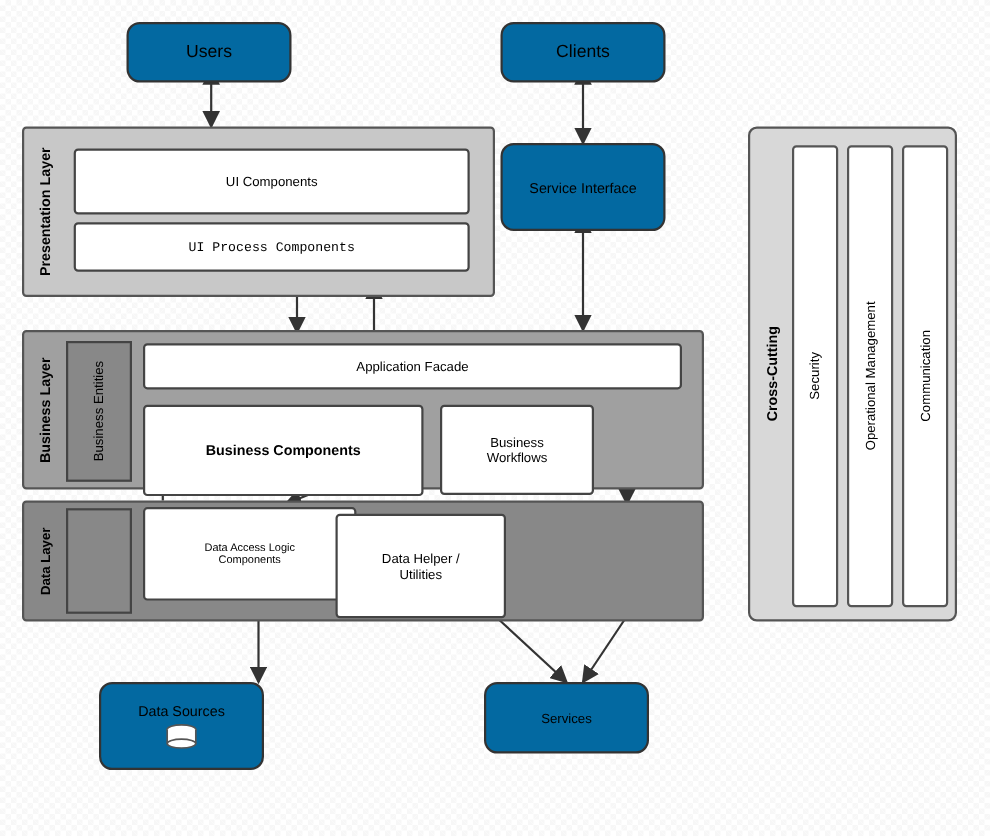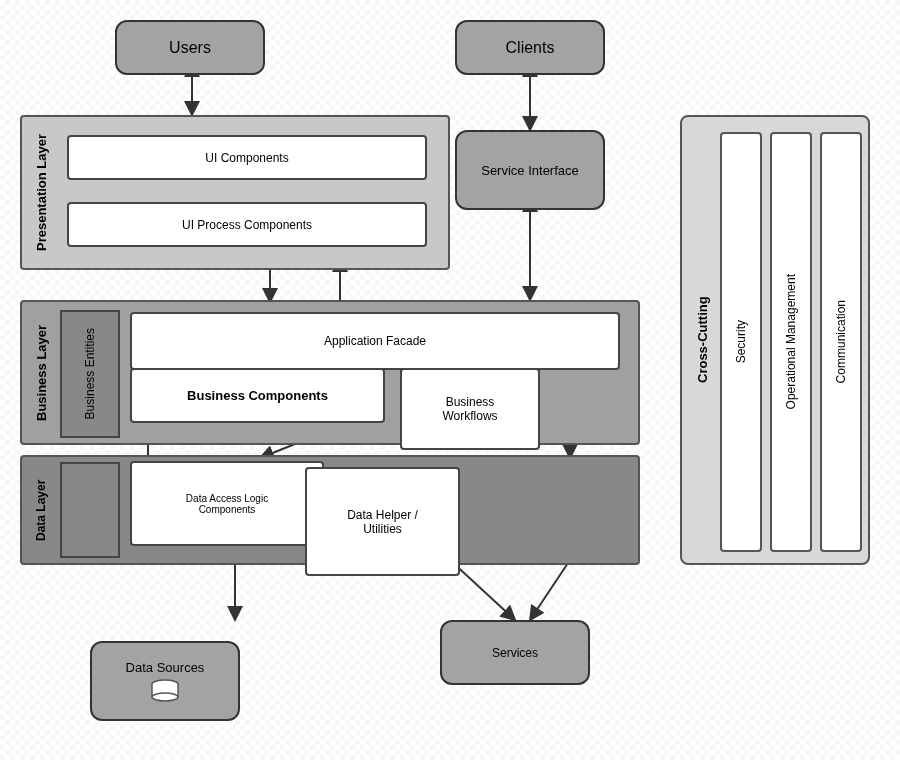--- a/index.html
+++ b/index.html
@@ -29,21 +29,21 @@
         linear-gradient(45deg, transparent 75%, #e8e8e8 75%),
         linear-gradient(-45deg, transparent 75%, #e8e8e8 75%);
       background-size: 10px 10px;
       background-position: 0 0, 0 5px, 5px -5px, -5px 0px;
       opacity: 0.3;
     }
 
     
     .box {
       position: absolute;
-      background: #a3a3a3;
+      background: #0369a1;
       border: 2px solid #333;
       border-radius: 8px;
       display: flex;
       align-items: center;
       justify-content: center;
       text-align: center;
       font-size: 13px;
       font-weight: 400;
       color: #000;
     }
@@ -213,69 +213,69 @@
     <span>Service Interface</span>
   </div>
 
   <div class="box box-rounded" style="left:455px; top:20px; width:150px; height:55px; font-size:16px;">
     <span>Clients</span>
   </div>
 
   <div class="layer presentation-layer" style="left:20px; top:115px; width:430px; height:155px;">
     <span class="layer-label" style="left:4px; top:0; height:100%; width:30px;">Presentation Layer</span>
 
-    <div class="inner-box" style="left:45px; top:18px; width:360px; height:45px;">
+    <div class="inner-box" style="left:45px; top:18px; width:360px; height:60px;">
       <span>UI Components</span>
     </div>
 
-    <div class="inner-box" style="left:45px; top:85px; width:360px; height:45px;">
+    <div class="inner-box" style="left:45px; top:85px; width:360px; height:45px;font-family:Liberation Mono, monospace;">
       <span>UI Process Components</span>
     </div>
   </div>
 
   <div class="layer business-layer" style="left:20px; top:300px; width:620px; height:145px;">
     <span class="layer-label" style="left:4px; top:0; height:100%; width:30px;">Business Layer</span>
 
     <div class="business-entities-box" style="left:38px; top:8px; width:60px; height:128px; background:#888; border:2px solid #444;">
       <span class="business-entities-label">Business Entities</span>
     </div>
 
-    <div class="inner-box" style="left:108px; top:10px; width:490px; height:58px;">
+    <div class="inner-box" style="left:108px; top:10px; width:490px; height:42px;">
       <span>Application Facade</span>
     </div>
 
-    <div class="inner-box" style="left:108px; top:66px; width:255px; height:55px; font-size:13px; font-weight:bold;">
+    <div class="inner-box" style="left:108px; top:66px; width:255px; height:83px; font-size:13px; font-weight:bold;">
       <span>Business Components</span>
     </div>
 
     <div class="inner-box" style="left:378px; top:66px; width:140px; height:82px; font-size:12px; white-space:pre-line; text-align:center;">
       <span style="white-space:pre-line;">Business
 Workflows</span>
     </div>
   </div>
 
   <div class="layer data-layer" style="left:20px; top:455px; width:620px; height:110px;">
     <span class="layer-label" style="left:4px; top:0; height:100%; width:30px; font-size:12px;">Data Layer</span>
 
     <div class="business-entities-box" style="left:38px; top:5px; width:60px; height:96px; background:#888; border:2px solid #444;">
     </div>
 
     <div class="inner-box" style="left:108px; top:4px; width:194px; height:85px; font-size:10px; white-space:pre-line; text-align:center;">
       <span style="white-space:pre-line;">Data Access Logic
 Components</span>
     </div>
 
-    <div class="inner-box" style="left:283px; top:10px; width:155px; height:109px; font-size:12px; white-space:pre-line; text-align:center;">
+    <div class="inner-box" style="left:283px; top:10px; width:155px; height:95px; font-size:12px; white-space:pre-line; text-align:center;">
       <span style="white-space:pre-line;">Data Helper /
 Utilities</span>
     </div>
 
   </div>
 
-  <div class="box box-rounded" style="left:90px; top:620px; width:150px; height:80px; font-size:13px; flex-direction:column; gap:4px;margin-top:21px;">
+  <div class="box box-rounded" style="left:90px; top:620px; width:150px; height:80px; font-size:13px; flex-direction:column; gap:4px;">
     <span>Data Sources</span>
 
     <svg width="30" height="24" viewBox="0 0 30 24">
       <ellipse cx="15" cy="5" rx="13" ry="4" fill="white" stroke="#555" stroke-width="1.5"></ellipse>
       <rect x="2" y="5" width="26" height="13" fill="white" stroke="none"></rect>
       <line x1="2" y1="5" x2="2" y2="18" stroke="#555" stroke-width="1.5"></line>
       <line x1="28" y1="5" x2="28" y2="18" stroke="#555" stroke-width="1.5"></line>
       <ellipse cx="15" cy="18" rx="13" ry="4" fill="white" stroke="#555" stroke-width="1.5"></ellipse>
     </svg>
   </div>

